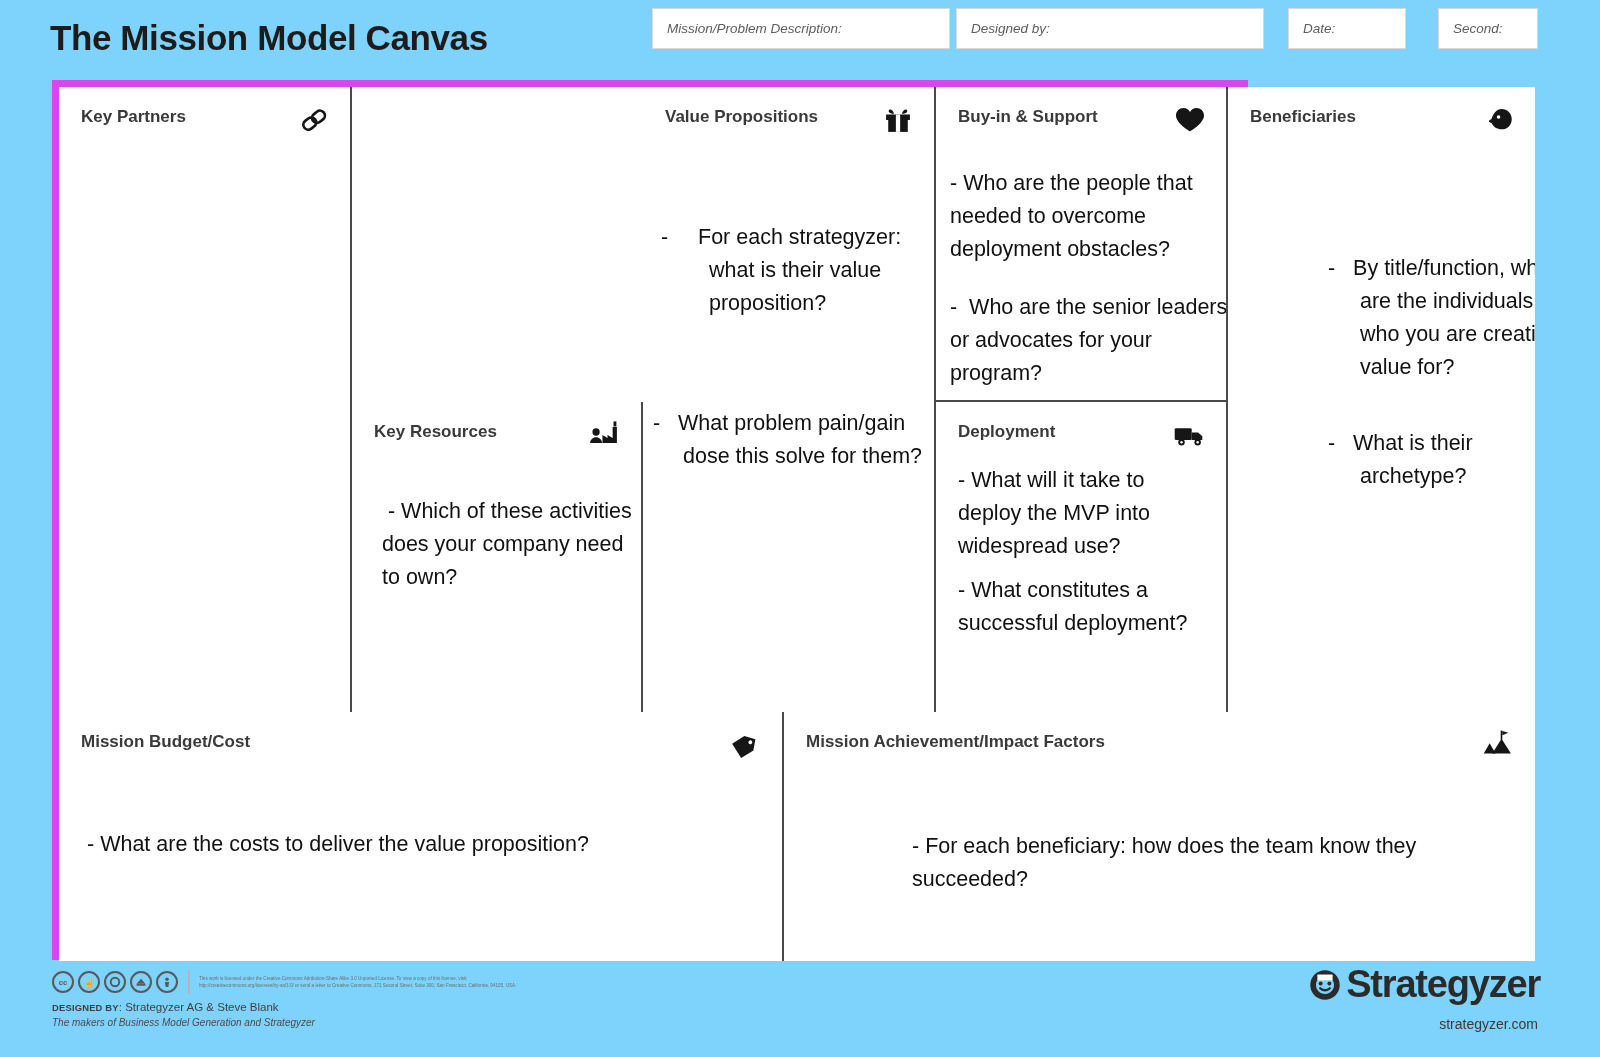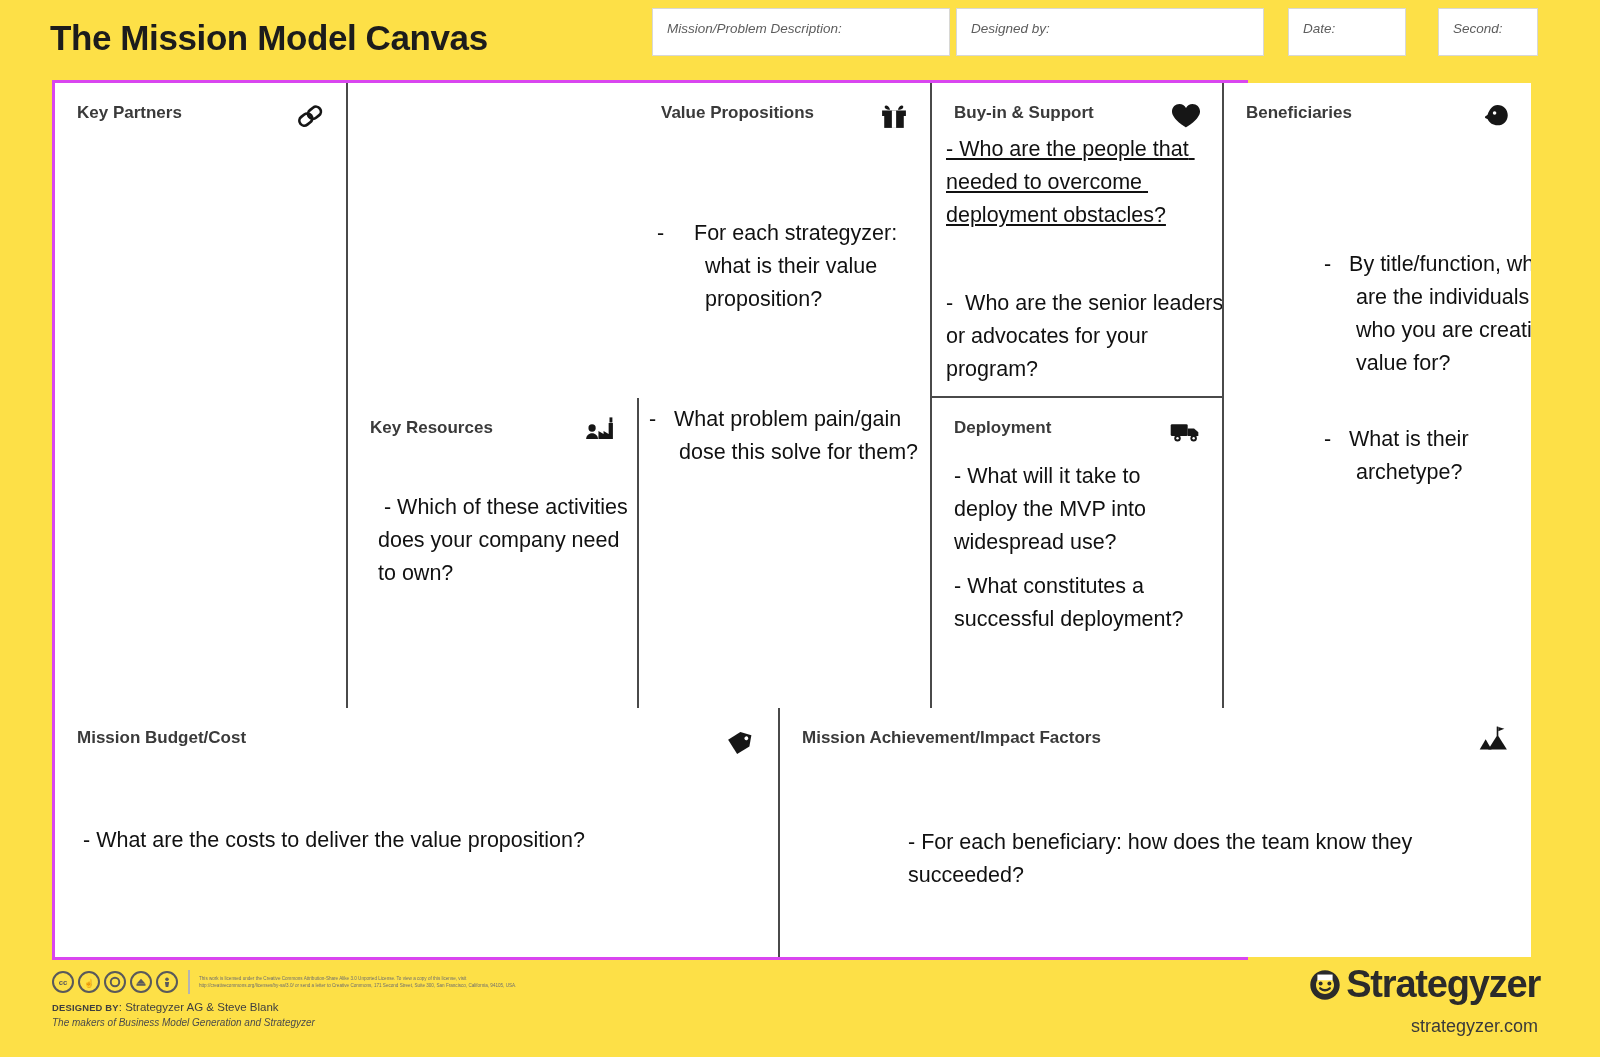--- a/index.html
+++ b/index.html
@@ -3,50 +3,50 @@
 <meta charset="utf-8">
 <style>
   * { box-sizing: border-box; margin: 0; padding: 0; }
   html, body {
     width: 1600px; height: 1057px;
     background: #ececeb;
     font-family: "Liberation Sans", sans-serif;
     overflow: hidden;
   }
 
-  .page { position: relative; width: 1600px; height: 1057px; background: #fde047; }
+  .page { position: relative; width: 1600px; height: 1057px; background: #7dd3fc; }
 
   
   .header { position: absolute; left: 0; top: 0; width: 1600px; height: 72px; }
   .title {
     position: absolute; left: 50px; top: 18px;
     font-size: 35px; font-weight: bold; color: #1c1c1c;
     letter-spacing: -0.4px;
     font-family: "Liberation Sans", sans-serif;
   }
   .hfield {
-    position: absolute; top: 8px; height: 48px;
+    position: absolute; top: 8px; height: 41px;
     background: #ffffff; border: 1px solid #d8d8d6;
   }
   .hfield span {
     position: absolute; left: 14px; top: 12px;
     font-size: 13.5px; font-style: italic; color: #5d5d5d;
     font-family: "Liberation Sans", sans-serif;
     white-space: nowrap;
   }
   #hf0 { left: 652px; width: 298px; }
   #hf1 { left: 956px; width: 308px; }
   #hf2 { left: 1288px; width: 118px; }
   #hf3 { left: 1438px; width: 100px; }
 
   
   .canvas {
     position: absolute; left: 52px; top: 80px;
     width: 1196px; height: 880px;
-    border: 3px solid #d946ef;
+    border: 7px solid #d946ef;
     background: #ffffff;
   }
   .cell {
     position: absolute;
     background: #ffffff;
     overflow: hidden;
   }
   .bR { border-right: 2px solid #4a4a4a; }
   .bB { border-bottom: 2px solid #4a4a4a; }
 
@@ -86,21 +86,21 @@
     font-family: "Liberation Sans", sans-serif;
     white-space: pre-wrap;
   }
 
   
   #t-kp  { left: 60px;  top: 172px; width: 225px; text-indent: -28px; }
   #t-ka  { left: 20px;  top: 88px;  width: 270px; }
   #t-kr  { left: 30px;  top: 93px;  width: 258px; }
   #t-vp1 { left: 66px;  top: 134px; width: 220px; text-indent: -48px; }
   #t-vp2 { left: 40px;  top: 320px; width: 245px; text-indent: -30px; }
-  #t-bs1 { left: 14px;  top: 50px;  width: 278px; text-decoration: underline; }
+  #t-bs1 { left: 14px;  top: 80px;  width: 278px; }
   #t-bs2 { left: 14px;  top: 204px; width: 285px; }
   #t-dp1 { left: 22px;  top: 62px;  width: 255px; }
   #t-dp2 { left: 22px;  top: 172px; width: 250px; }
   #t-bn1 { left: 132px; top: 165px; width: 205px; text-indent: -32px; }
   #t-bn2 { left: 132px; top: 340px; width: 205px; text-indent: -32px; }
   #t-mb  { left: 28px;  top: 116px; width: 660px; }
   #t-ma  { left: 128px; top: 118px; width: 590px; }
 
   
   .footer { position: absolute; left: 0; top: 960px; width: 1600px; height: 97px; }
@@ -136,21 +136,21 @@
     display: flex; align-items: center; justify-content: space-between;
   }
   .brand-mark { width: 38px; height: 38px; margin-right: 2px; }
   .brand-name {
     font-size: 38px; font-weight: bold; color: #2b2b2b;
     letter-spacing: -1.2px;
     font-family: "Liberation Sans", sans-serif;
   }
   .brand-url {
     position: absolute; right: 62px; top: 56px;
-    font-size: 18px; color: #3a3a3a;
+    font-size: 14px; color: #3a3a3a;
     font-family: "Liberation Sans", sans-serif;
   }
 </style>
 </head>
 <body>
 
 <div class="page">
 
   <div class="header">
     <div class="title">The Mission Model Canvas</div>

